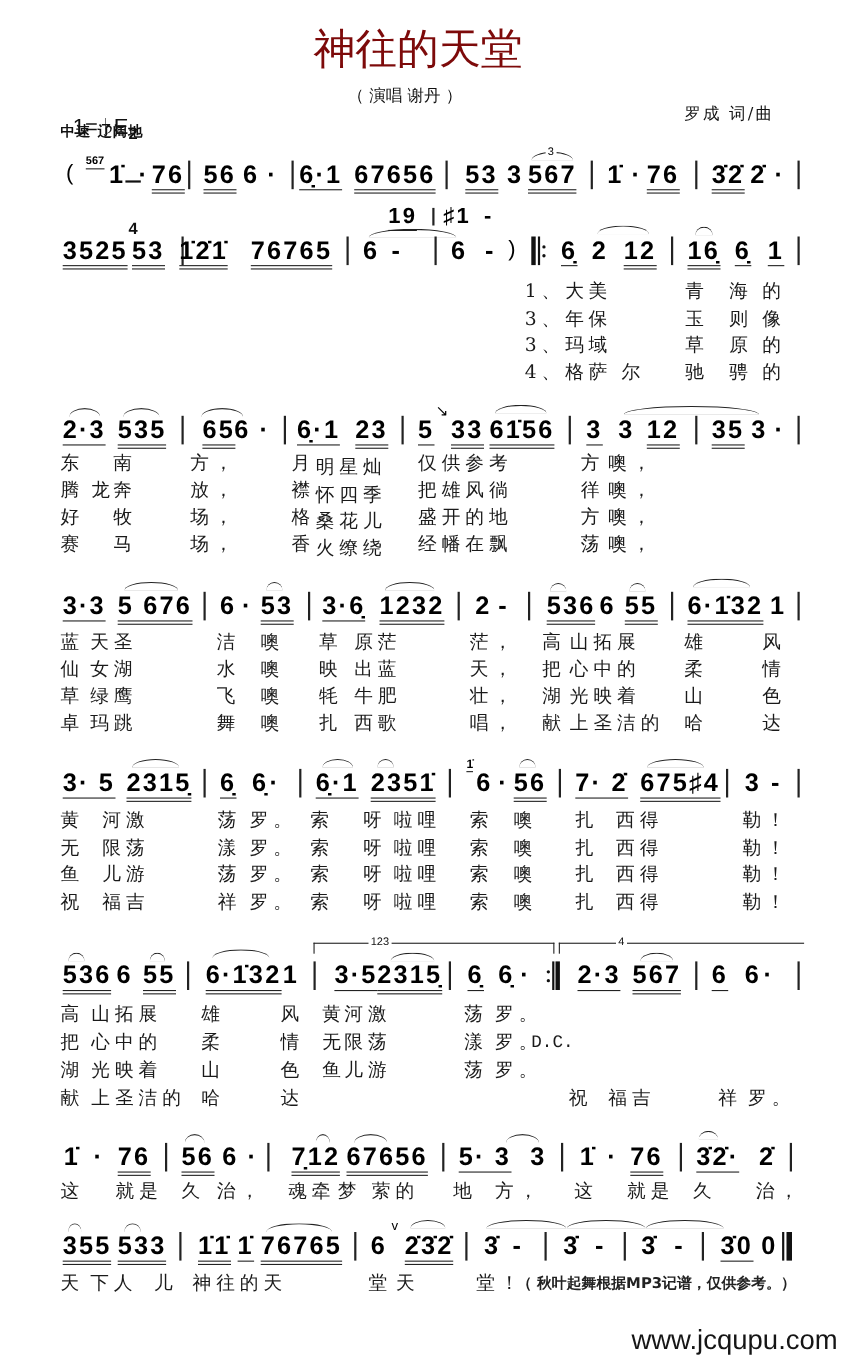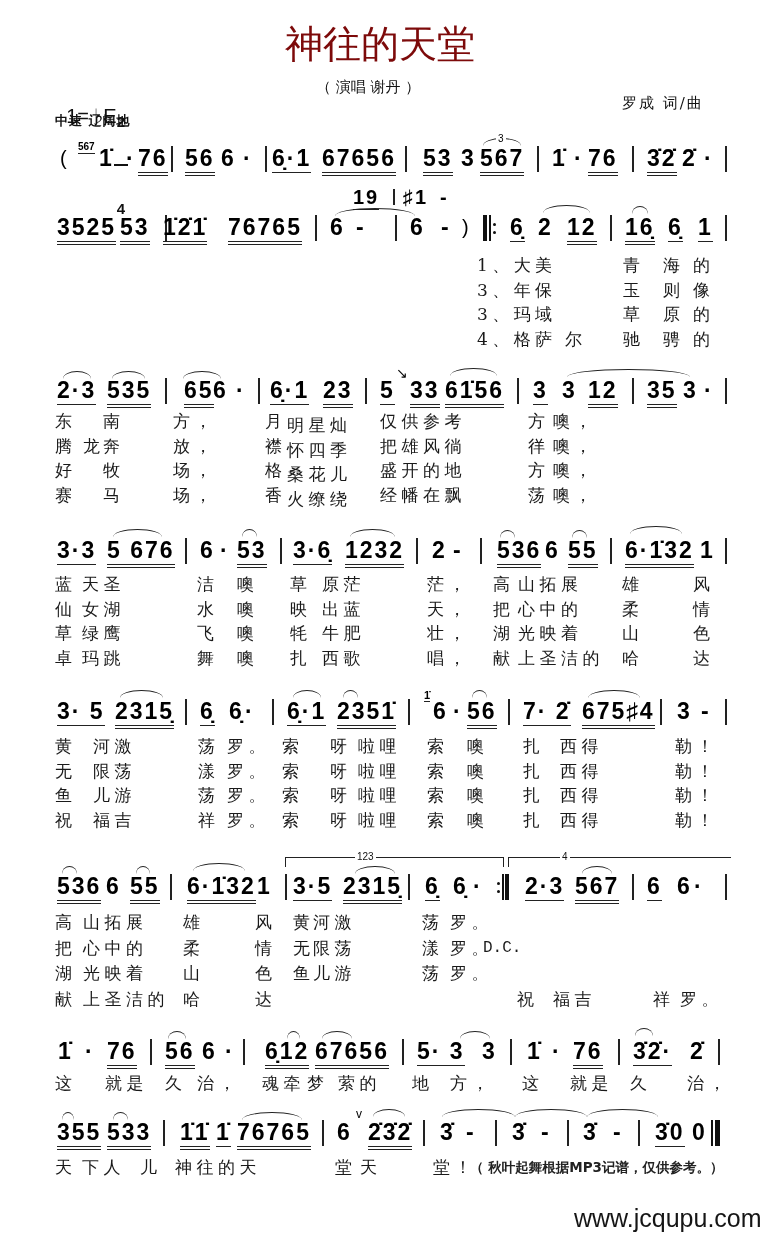--- a/index.html
+++ b/index.html
@@ -243,36 +243,36 @@
   <div class="lc" style="left:358px;top:35px"><span>啦哩</span><span>啦哩</span><span>啦哩</span><span>啦哩</span></div>
   <div class="lc" style="left:427px;top:35px"><span>索</span><span>索</span><span>索</span><span>索</span></div>
   <div class="lc" style="left:467px;top:35px"><span>噢</span><span>噢</span><span>噢</span><span>噢</span></div>
   <div class="lc" style="left:523px;top:35px"><span>扎</span><span>扎</span><span>扎</span><span>扎</span></div>
   <div class="lc" style="left:560px;top:35px"><span>西得</span><span>西得</span><span>西得</span><span>西得</span></div>
   <div class="lc" style="left:675px;top:35px"><span>勒！</span><span>勒！</span><span>勒！</span><span>勒！</span></div>
 </div>
 
 <div class="ln ln6" style="top:874px">
   <i class="volta closed" style="left:285px;width:217px"></i>
-  <span class="vl" style="left:355px">123</span>
+  <span class="vl" style="left:335px">123</span>
   <i class="volta" style="left:508px;width:222px"></i>
   <span class="vl" style="left:560px">4</span>
   <i class="sl" style="left:62px;top:-8px;width:15px"></i>
   <i class="sl" style="left:136px;top:-8px;width:14px"></i>
   <i class="sl" style="left:193px;top:-11px;width:52px"></i>
   <i class="sl" style="left:355px;top:-8px;width:40px"></i>
   <i class="sl" style="left:582px;top:-8px;width:30px"></i>
   <span class="n u2" style="left:57px">536</span>
   <span class="n" style="left:106px">6</span>
   <span class="n u2" style="left:130px">55</span>
   <i class="bar" style="left:170px"></i>
   <span class="n u2" style="left:187px">6·1̇32</span>
   <span class="n" style="left:257px">1</span>
   <i class="bar" style="left:285px"></i>
-  <span class="n u1" style="left:293px">3·5</span>
+  <span class="n u1" style="left:304px">3·5</span>
   <span class="n u2" style="left:343px">2315̣</span>
   <i class="bar" style="left:408px"></i>
   <span class="n u1" style="left:425px">6̣</span>
   <span class="n" style="left:453px">6̣</span>
   <span class="n" style="left:473px">·</span>
   <i class="rdot" style="left:497px;top:8px"></i>
   <i class="rdot" style="left:497px;top:16px"></i>
   <i class="thin" style="left:502px"></i>
   <i class="thick" style="left:505px"></i>
   <span class="n u1" style="left:525px">2·3</span>
@@ -304,21 +304,21 @@
   <i class="sl" style="left:460px;top:-8px;width:30px"></i>
   <i class="sl" style="left:635px;top:-11px;width:18px"></i>
   <span class="n" style="left:58px">1̇</span>
   <span class="n" style="left:85px">·</span>
   <span class="n u2" style="left:107px">76</span>
   <i class="bar" style="left:150px"></i>
   <span class="n u2" style="left:165px">56</span>
   <span class="n" style="left:202px">6</span>
   <span class="n" style="left:225px">·</span>
   <i class="bar" style="left:243px"></i>
-  <span class="n u2" style="left:265px">6̣12</span>
+  <span class="n u2" style="left:265px">7̣12</span>
   <span class="n u2" style="left:315px">67656</span>
   <i class="bar" style="left:402px"></i>
   <span class="n u1" style="left:417px">5· 3</span>
   <span class="n" style="left:482px">3</span>
   <i class="bar" style="left:510px"></i>
   <span class="n" style="left:527px">1̇</span>
   <span class="n" style="left:552px">·</span>
   <span class="n u2" style="left:573px">76</span>
   <i class="bar" style="left:618px"></i>
   <span class="n u1" style="left:633px">3̇2̇·</span>

